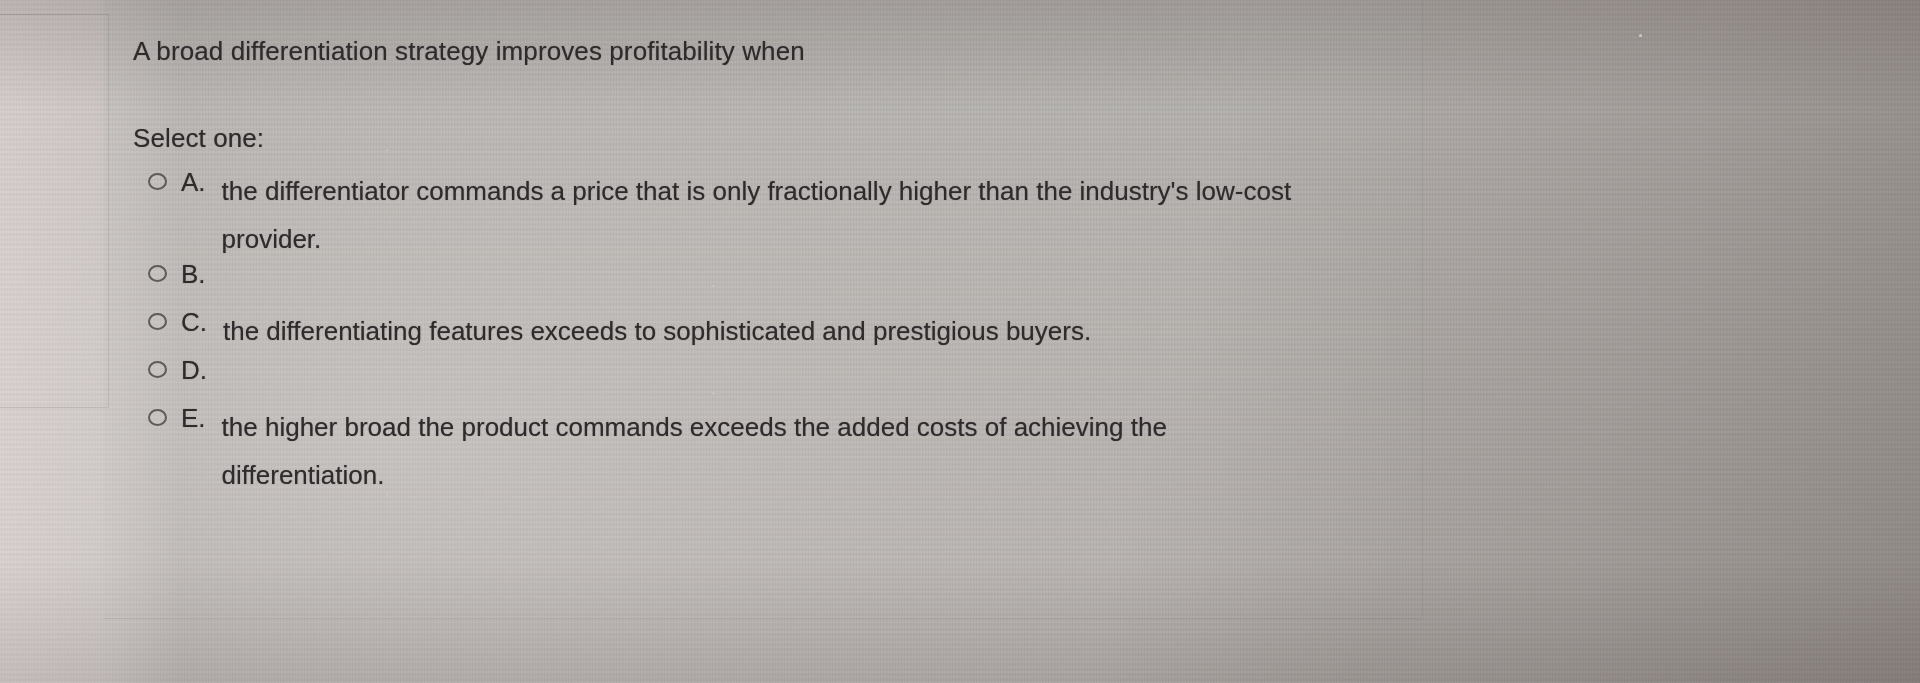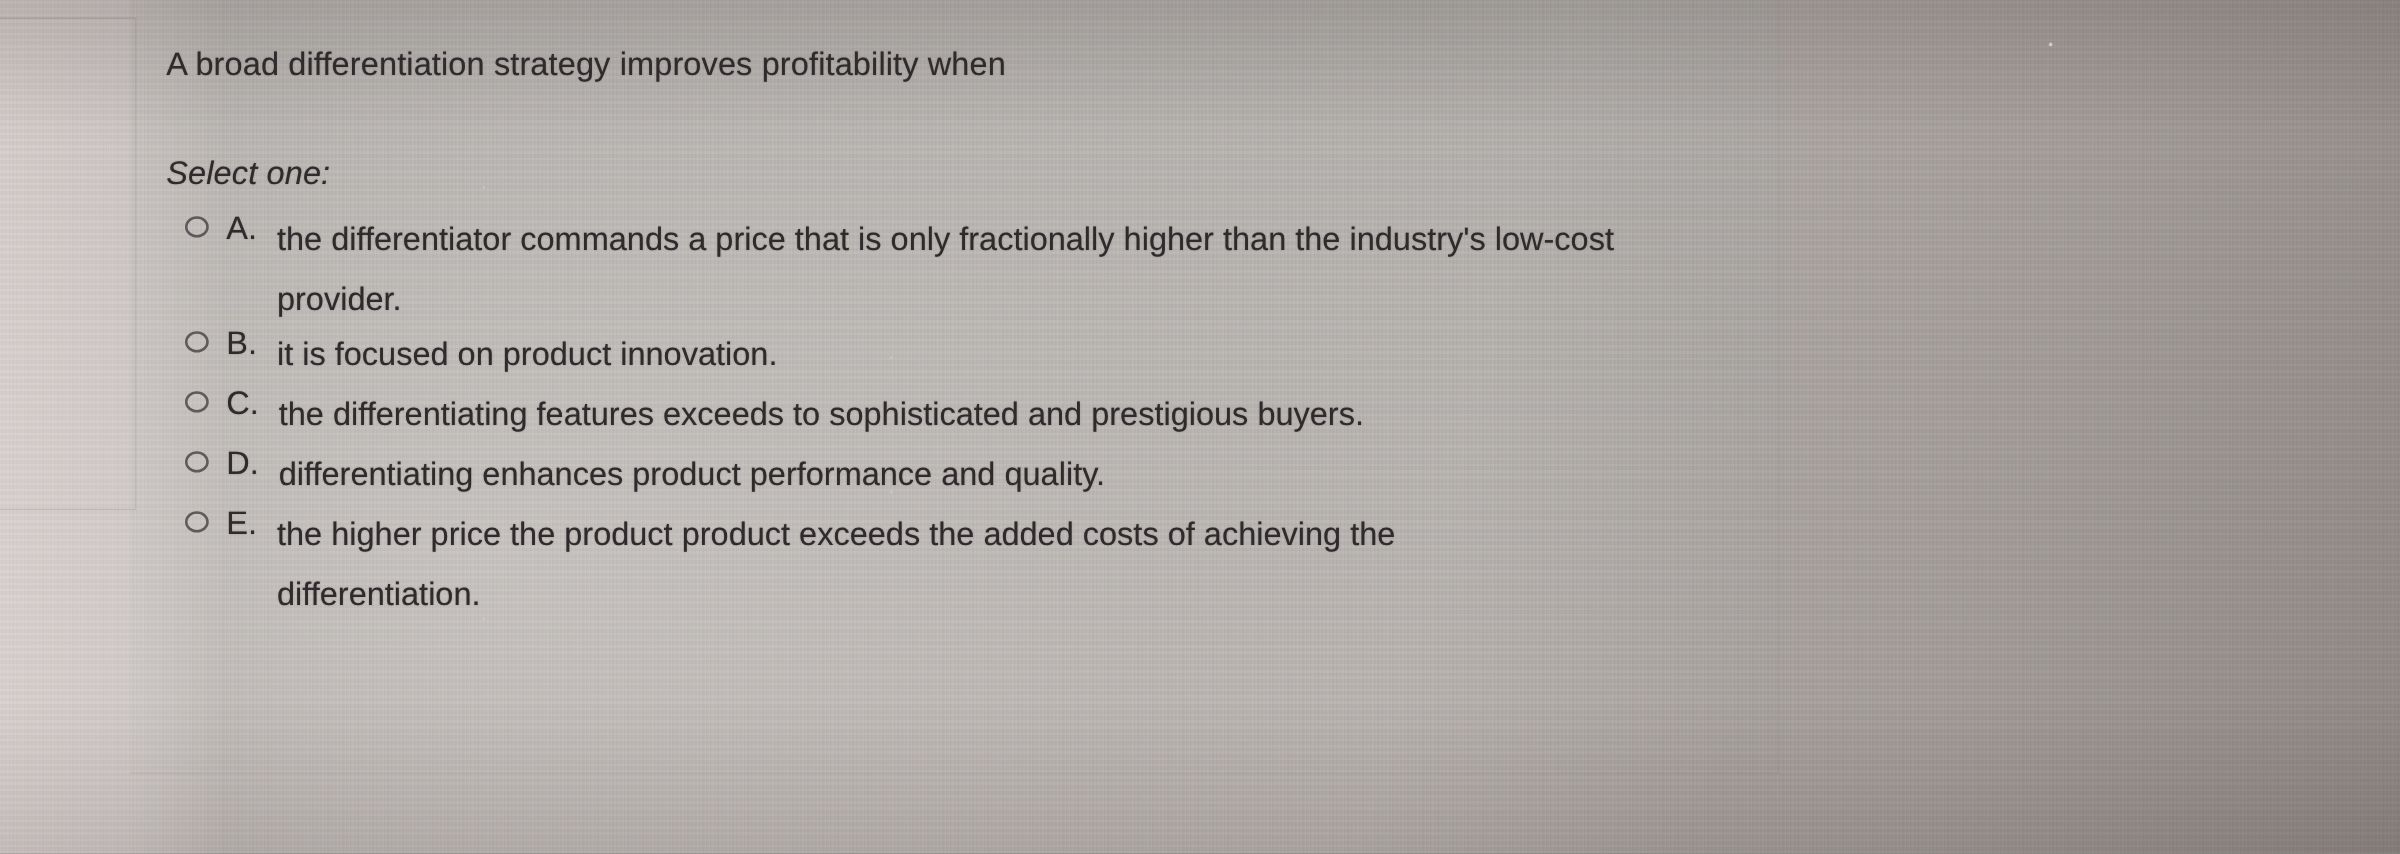--- a/index.html
+++ b/index.html
@@ -139,21 +139,20 @@
 
   #question-stem {
     left: 133px;
     top: 36px;
     text-align: right;
   }
 
   #select-one {
     left: 133px;
     top: 123px;
-    font-style: italic;
   }
 
   .option-row {
     position: absolute;
     left: 148px;
     display: flex;
     align-items: flex-start;
   }
 
   .radio {
@@ -211,39 +210,37 @@
     <div class="option-row" id="option-a">
       <span class="radio"></span>
       <span class="opt-letter">A.</span>
       <span class="opt-body">the differentiator commands a price that is only fractionally higher than the industry's low-cost
 provider.</span>
     </div>
 
     <div class="option-row" id="option-b">
       <span class="radio"></span>
       <span class="opt-letter">B.</span>
-      <span class="opt-body">it is focused on product innovation.</span>
     </div>
 
     <div class="option-row" id="option-c">
       <span class="radio"></span>
       <span class="opt-letter">C.</span>
       <span class="opt-body">the differentiating features exceeds to sophisticated and prestigious buyers.</span>
     </div>
 
     <div class="option-row" id="option-d">
       <span class="radio"></span>
       <span class="opt-letter">D.</span>
-      <span class="opt-body">differentiating enhances product performance and quality.</span>
     </div>
 
     <div class="option-row" id="option-e">
       <span class="radio"></span>
       <span class="opt-letter">E.</span>
-      <span class="opt-body">the higher price the product product exceeds the added costs of achieving the
+      <span class="opt-body">the higher broad the product commands exceeds the added costs of achieving the
 differentiation.</span>
     </div>
 
   </div>
 
   <div class="layer-scanlines"></div>
   <div class="layer-banding"></div>
   <div class="layer-vignette"></div>
 
   <div class="speck" style="left:1639px; top:34px; width:3px; height:3px;"></div>

